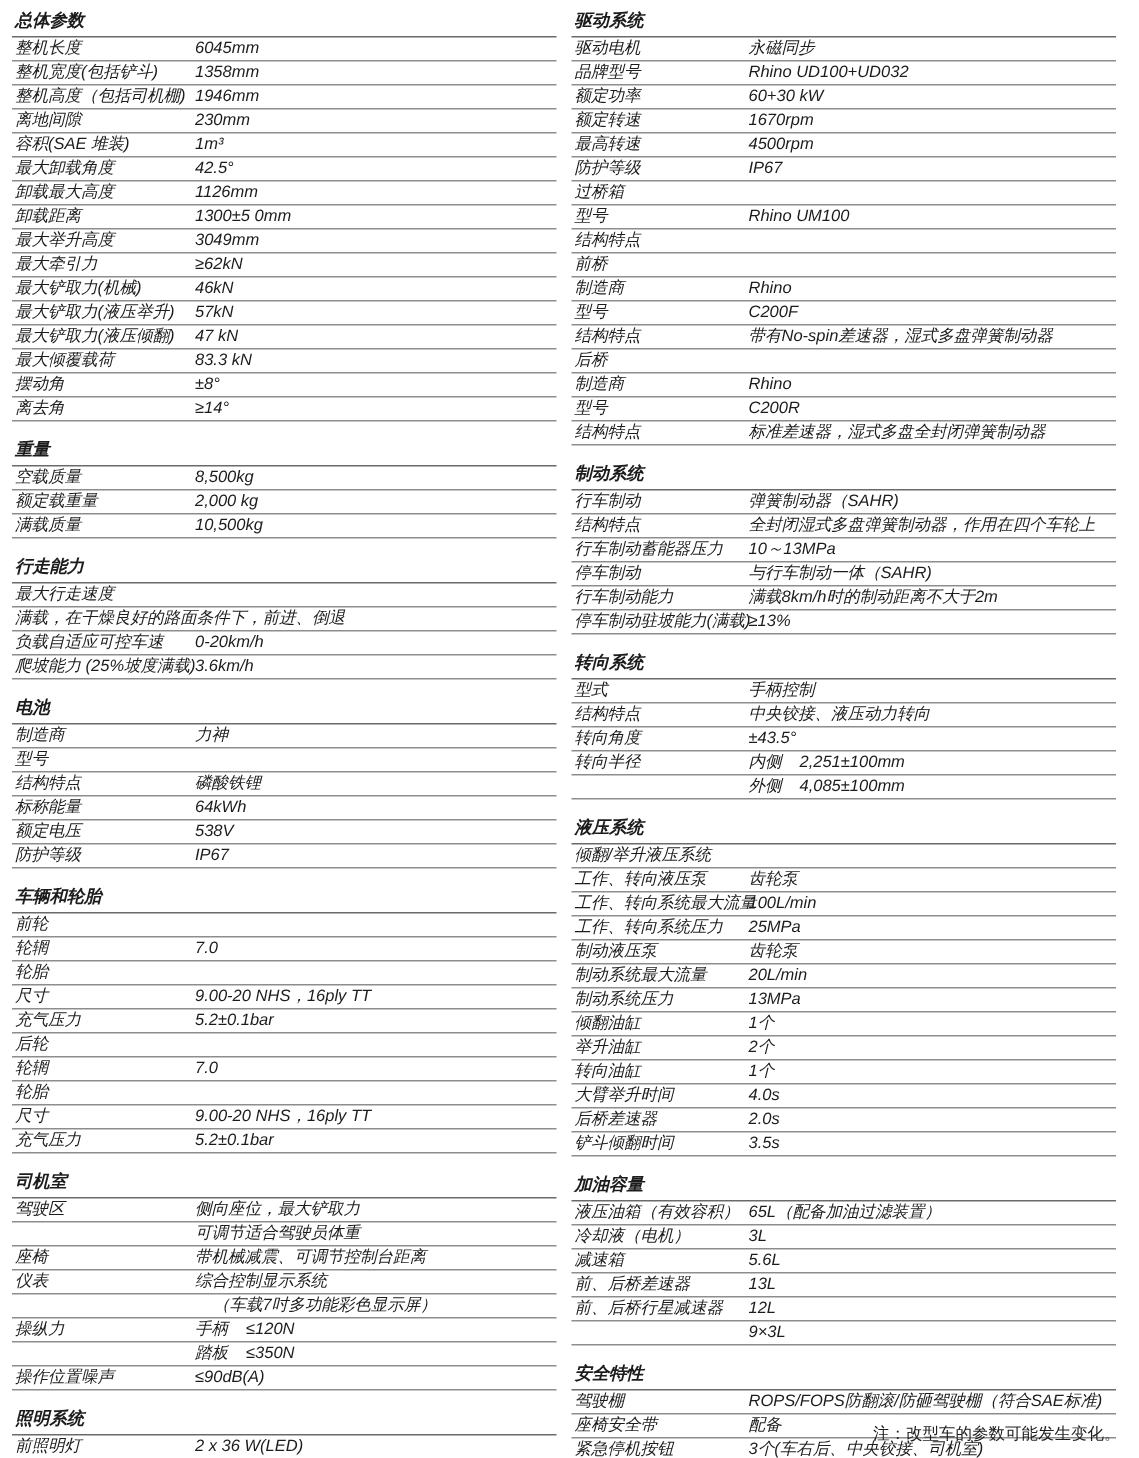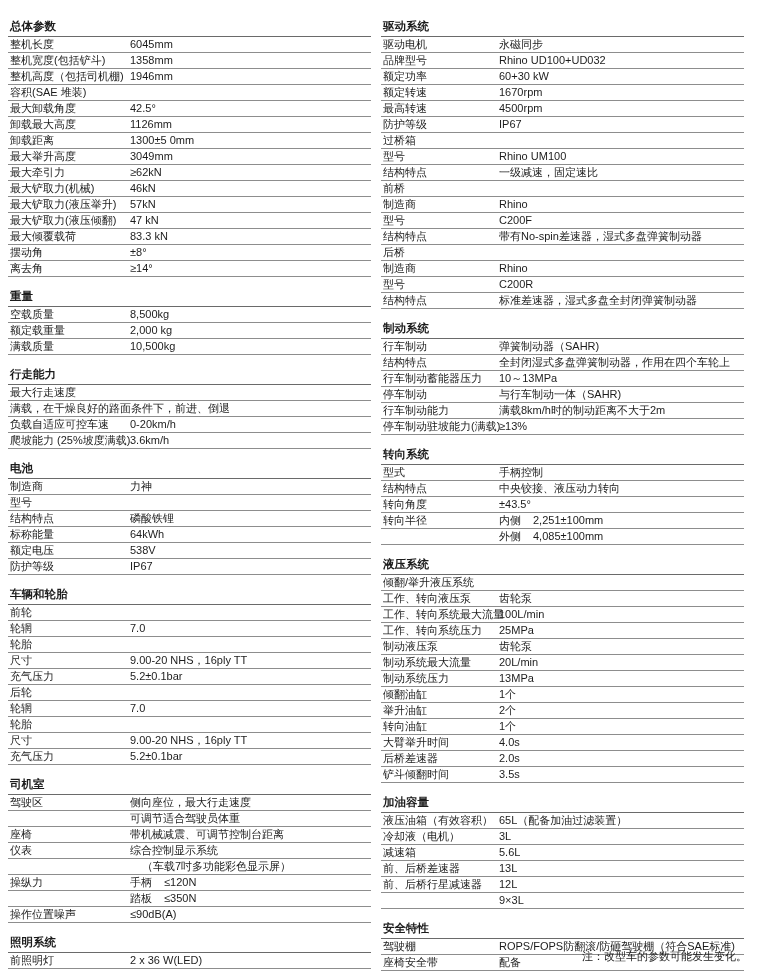--- a/index.html
+++ b/index.html
@@ -16,21 +16,21 @@
     box-sizing:border-box;
     padding:6px 8px 0 8px;
     display:flex;
     gap:10px;
   }
   .col{
     width:363px;
     flex:0 0 363px;
   }
   
-  .sec{ margin:12px 0 0 0; }
+  .sec{ margin:0 0 0 0;font-style:italic; }
   .sec + .sec{ margin-top:11px; }
 
   .sec-title{
     font-size:11.5px;
     font-weight:bold;
     line-height:15px;
     padding:1px 0 2px 2px;
     border-bottom:1px solid #6a6a6a;
     letter-spacing:0px;
   }
@@ -96,21 +96,26 @@
         </div>
         <div class="row">
           <div class="k">整机宽度(包括铲斗)</div>
           <div class="v">1358mm</div>
         </div>
         <div class="row">
           <div class="k">整机高度（包括司机棚)</div>
           <div class="v">1946mm</div>
         </div>
         <div class="row">
+          <div class="k">离地间隙</div>
+          <div class="v">230mm</div>
+        </div>
+        <div class="row">
           <div class="k">容积(SAE 堆装)</div>
+          <div class="v">1m³</div>
         </div>
         <div class="row">
           <div class="k">最大卸载角度</div>
           <div class="v">42.5°</div>
         </div>
         <div class="row">
           <div class="k">卸载最大高度</div>
           <div class="v">1126mm</div>
         </div>
         <div class="row">
@@ -250,21 +255,21 @@
         </div>
         <div class="row">
           <div class="k">充气压力</div>
           <div class="v">5.2±0.1bar</div>
         </div>
       </div>
       <div class="sec">
         <div class="sec-title">司机室</div>
         <div class="row">
           <div class="k">驾驶区</div>
-          <div class="v">侧向座位，最大行走速度</div>
+          <div class="v">侧向座位，最大铲取力</div>
         </div>
         <div class="row cont">
           <div class="k"></div>
           <div class="v">可调节适合驾驶员体重</div>
         </div>
         <div class="row">
           <div class="k">座椅</div>
           <div class="v">带机械减震、可调节控制台距离</div>
         </div>
         <div class="row">
@@ -326,21 +331,20 @@
         <div class="row">
           <div class="k">过桥箱</div>
           <div class="v"></div>
         </div>
         <div class="row">
           <div class="k">型号</div>
           <div class="v">Rhino UM100</div>
         </div>
         <div class="row">
           <div class="k">结构特点</div>
-          <div class="v">一级减速，固定速比</div>
         </div>
         <div class="row">
           <div class="k">前桥</div>
           <div class="v"></div>
         </div>
         <div class="row">
           <div class="k">制造商</div>
           <div class="v">Rhino</div>
         </div>
         <div class="row">

